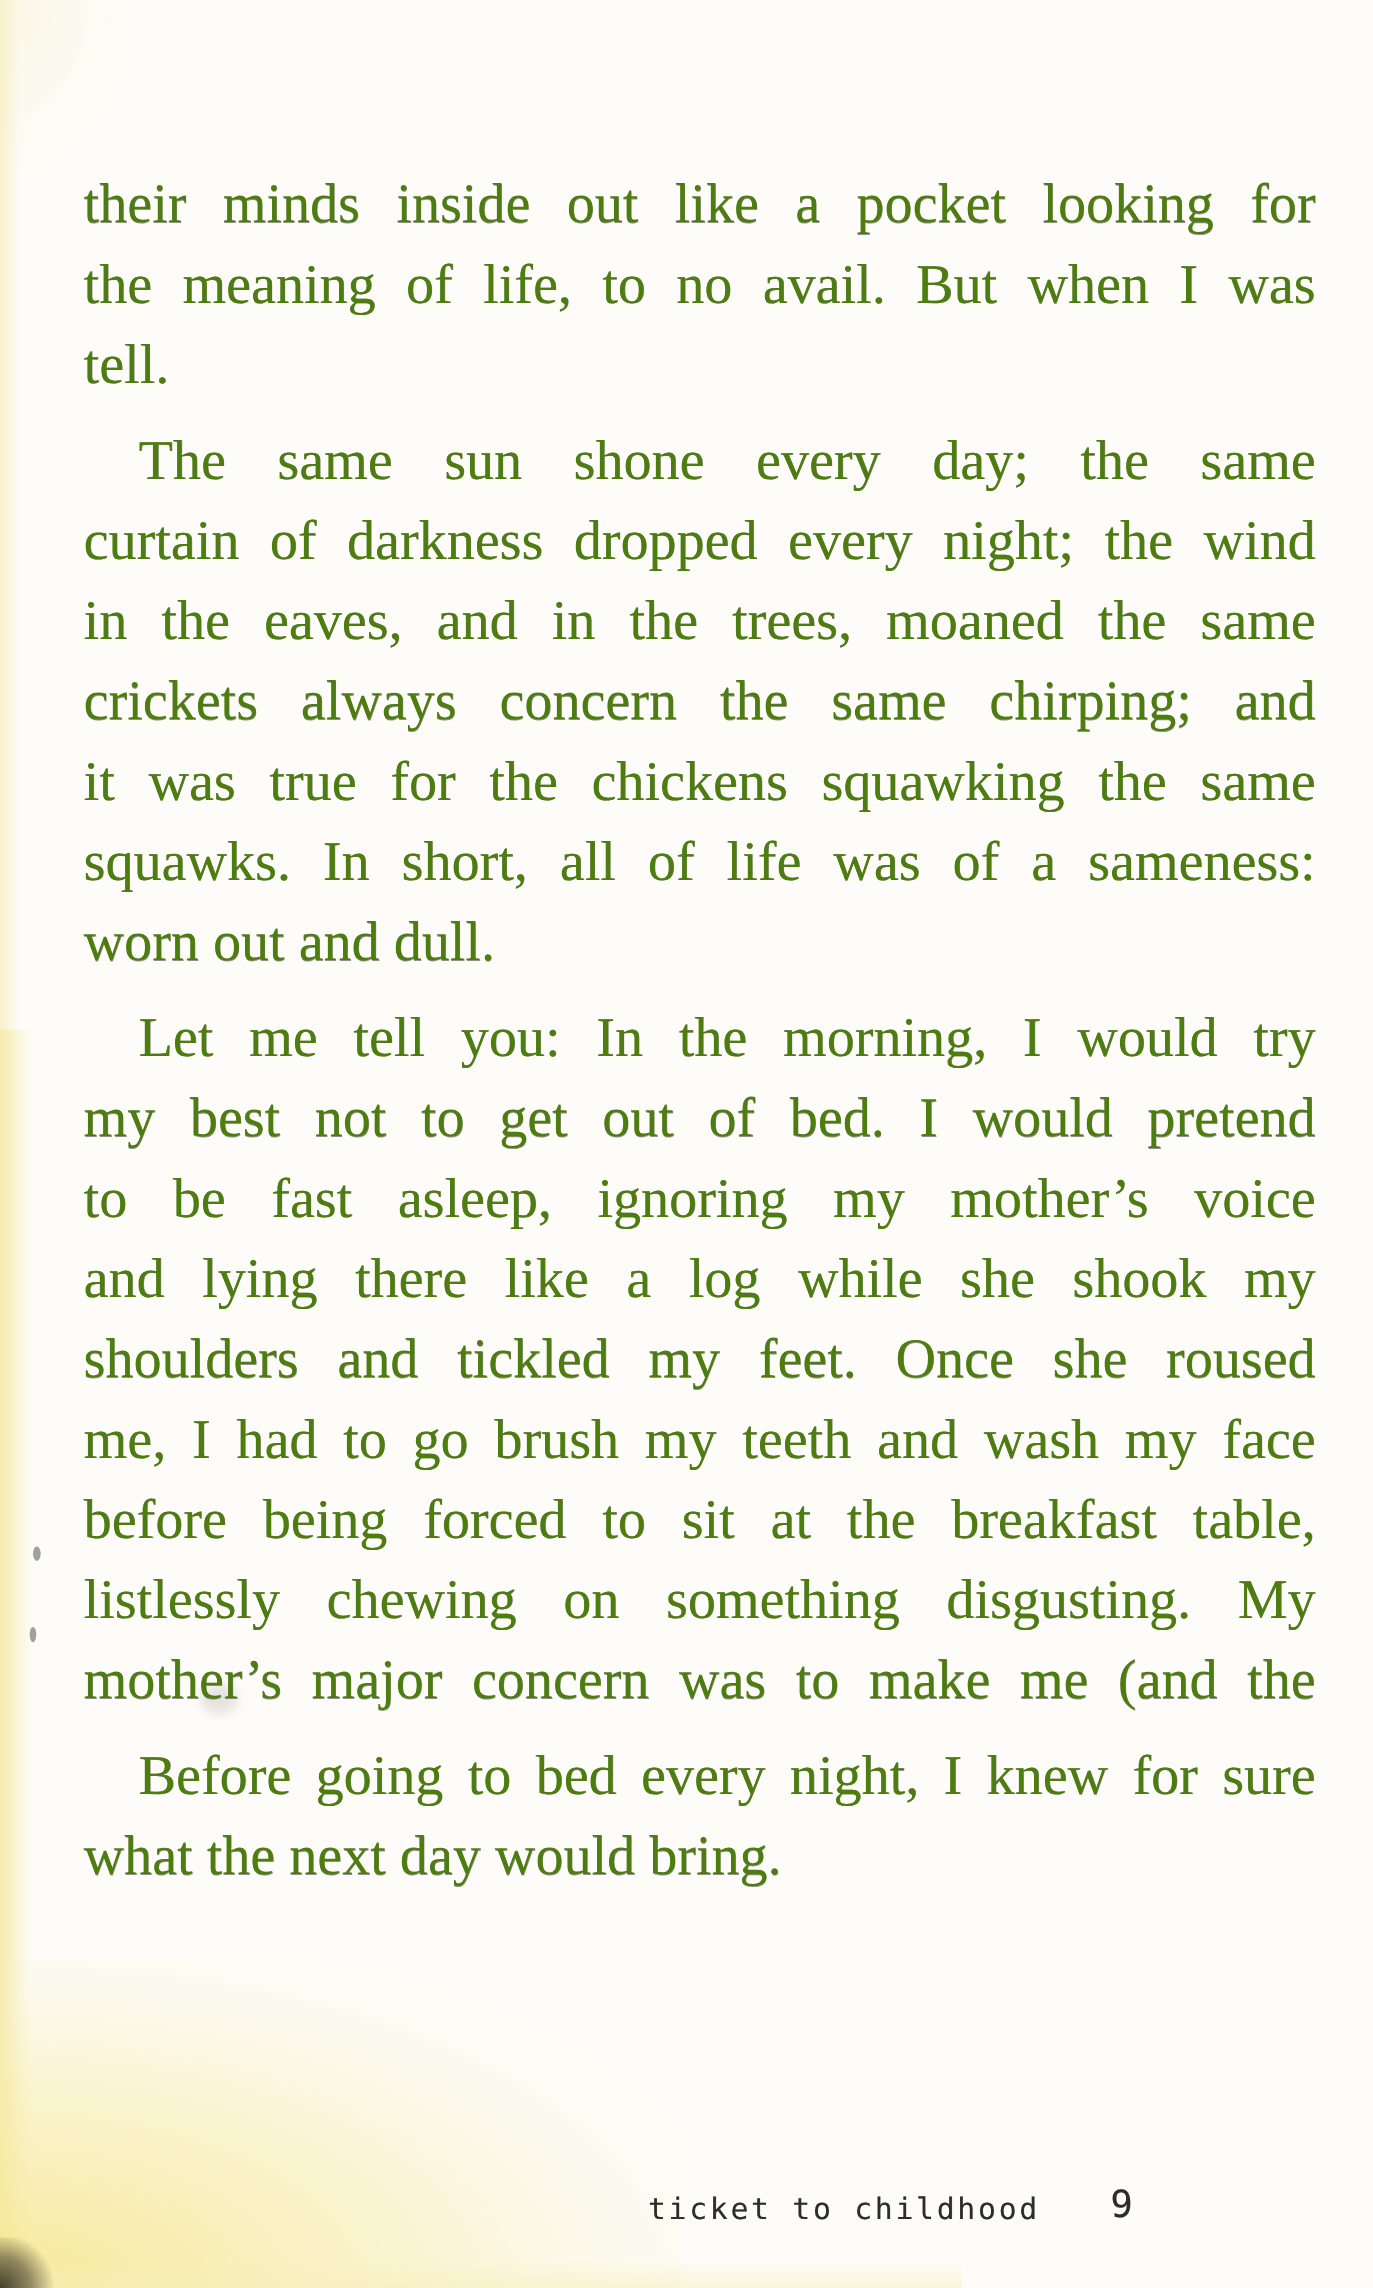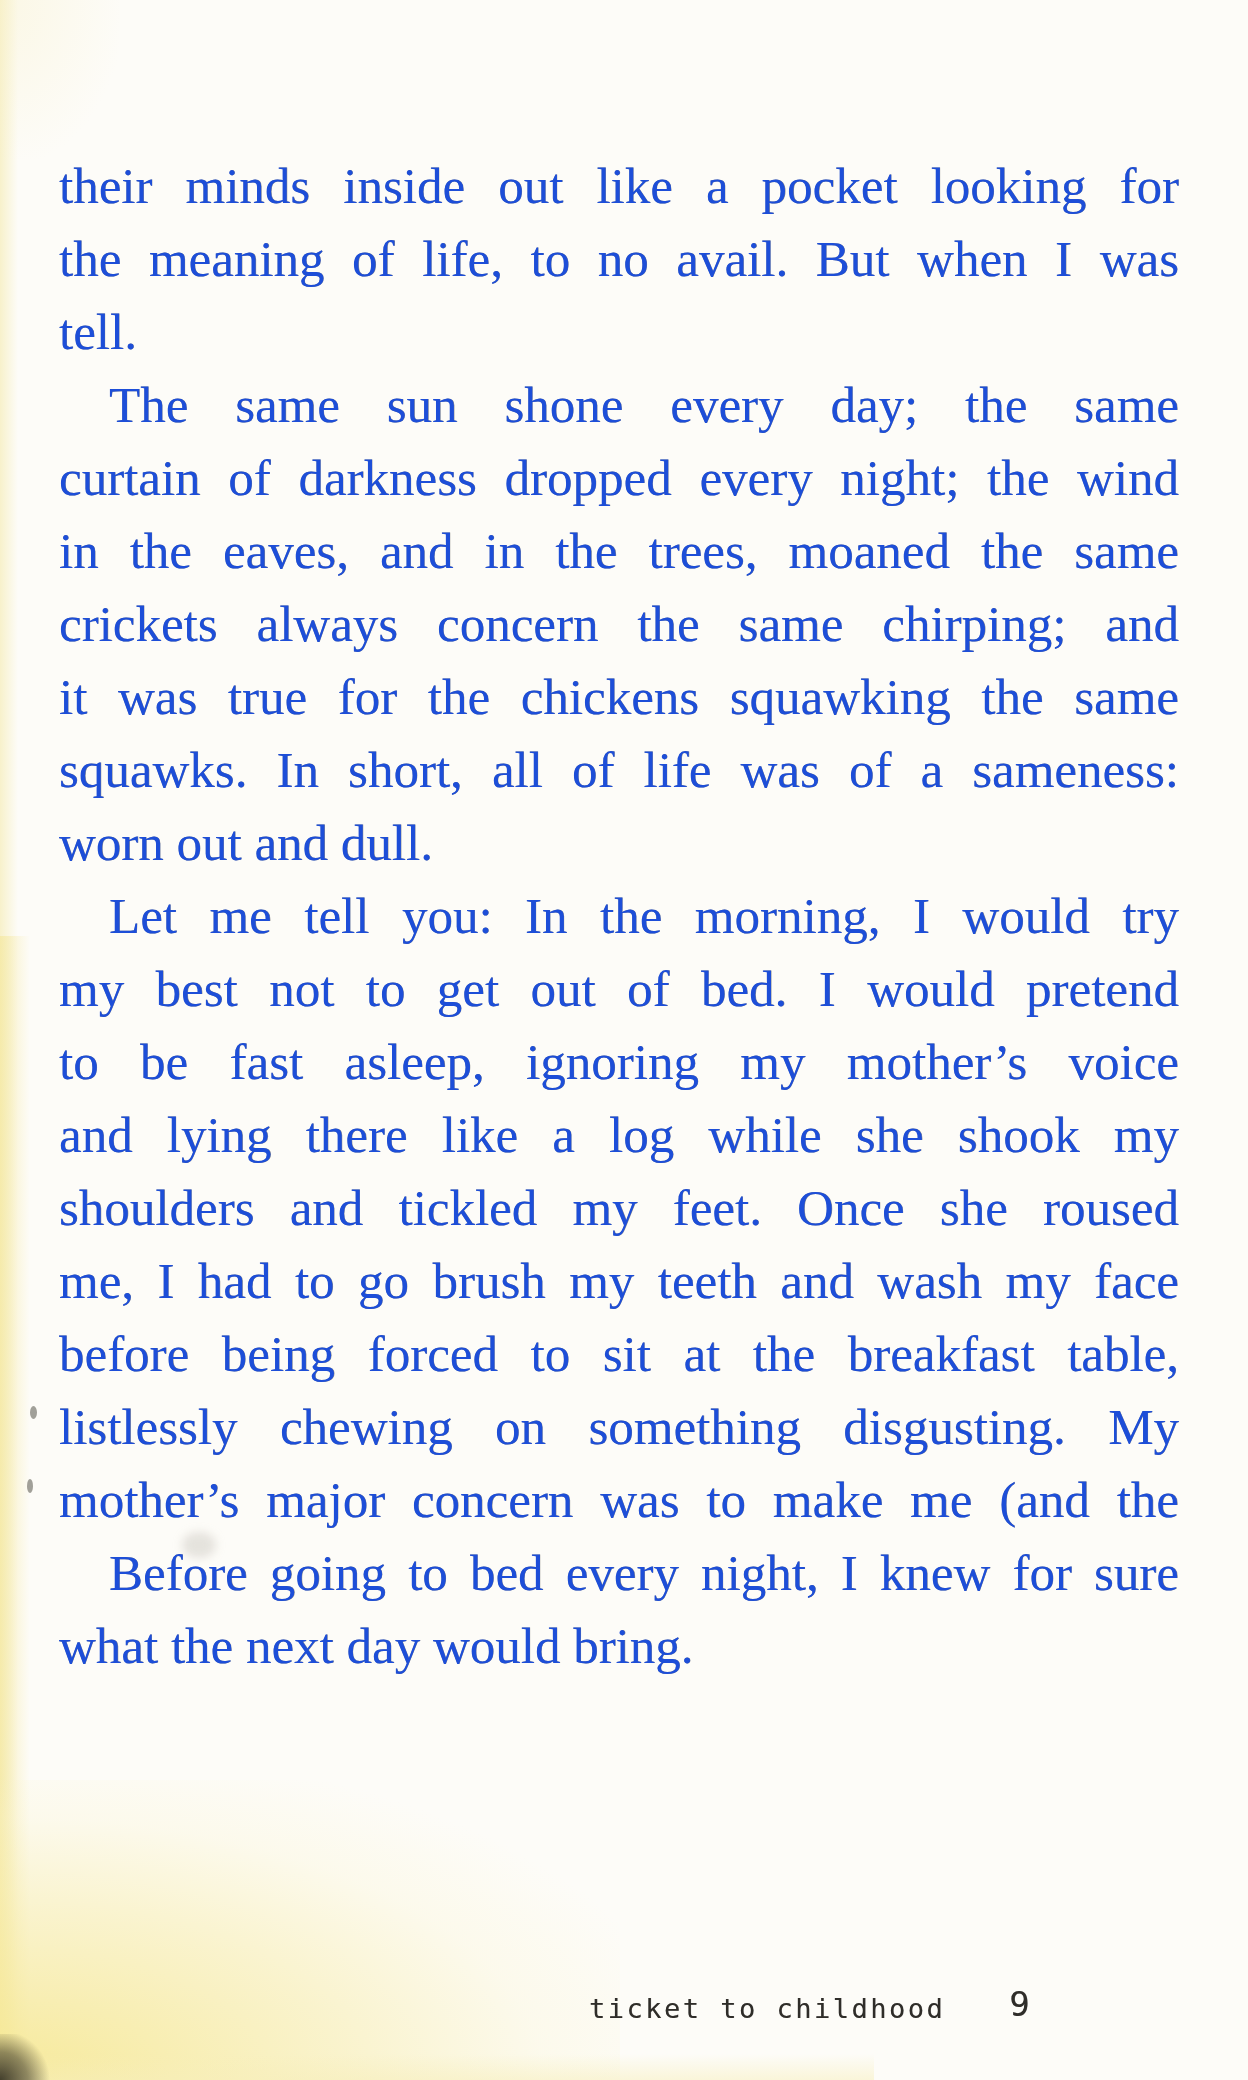--- a/index.html
+++ b/index.html
@@ -55,29 +55,29 @@
   .speck-2 { left: 27px; top: 1479px; width: 6px; height: 14px; }
   .page-smudge {
     position: absolute; left: 182px; top: 1532px; width: 34px; height: 26px;
     background: rgba(176,170,158,0.3); border-radius: 50%; filter: blur(5px);
     pointer-events: none;
   }
 
   
   .text-block {
     position: absolute;
-    left: 59px;
+    left: 76px;
     top: 150px;
     width: 1120px;
-    color: #1d4ed8;
+    color: #4d7c0f;
     font-size: 51px;
     line-height: 73px;
     text-shadow: 0.3px 0.3px 0.5px rgba(10,10,10,0.45);
   }
-  .paragraph + .paragraph { }
+  .paragraph + .paragraph { margin-top: 14px; }
   .text-line {
     text-align: justify;
     text-align-last: justify;
     white-space: normal;
   }
   .text-line.flush { text-align-last: left; }
   .text-line.indent { text-indent: 50px; }
 
   
   .page-footer {

